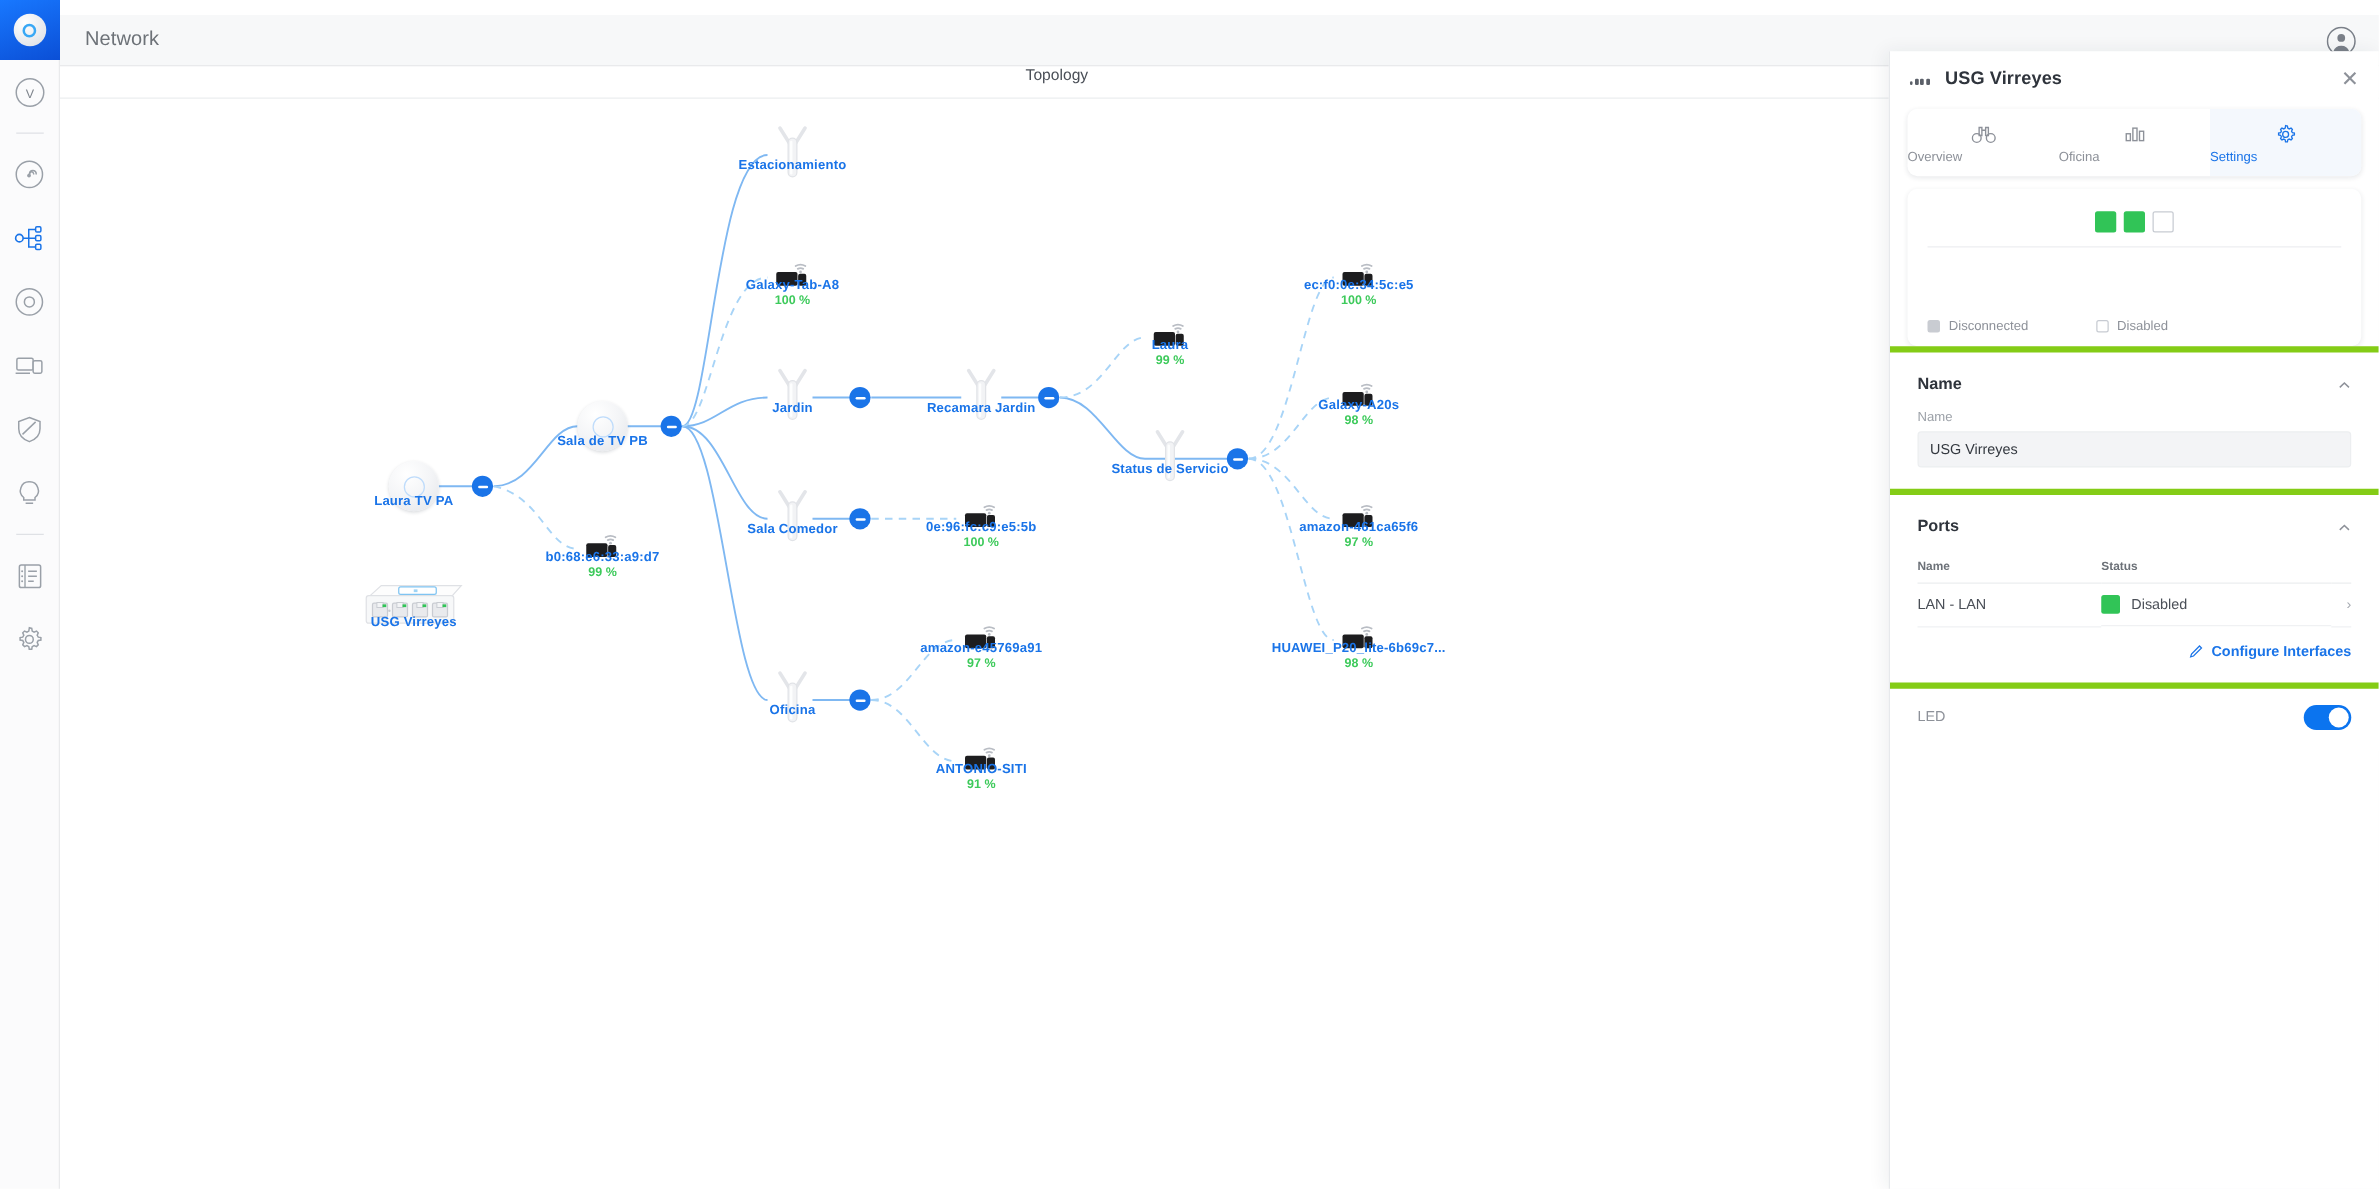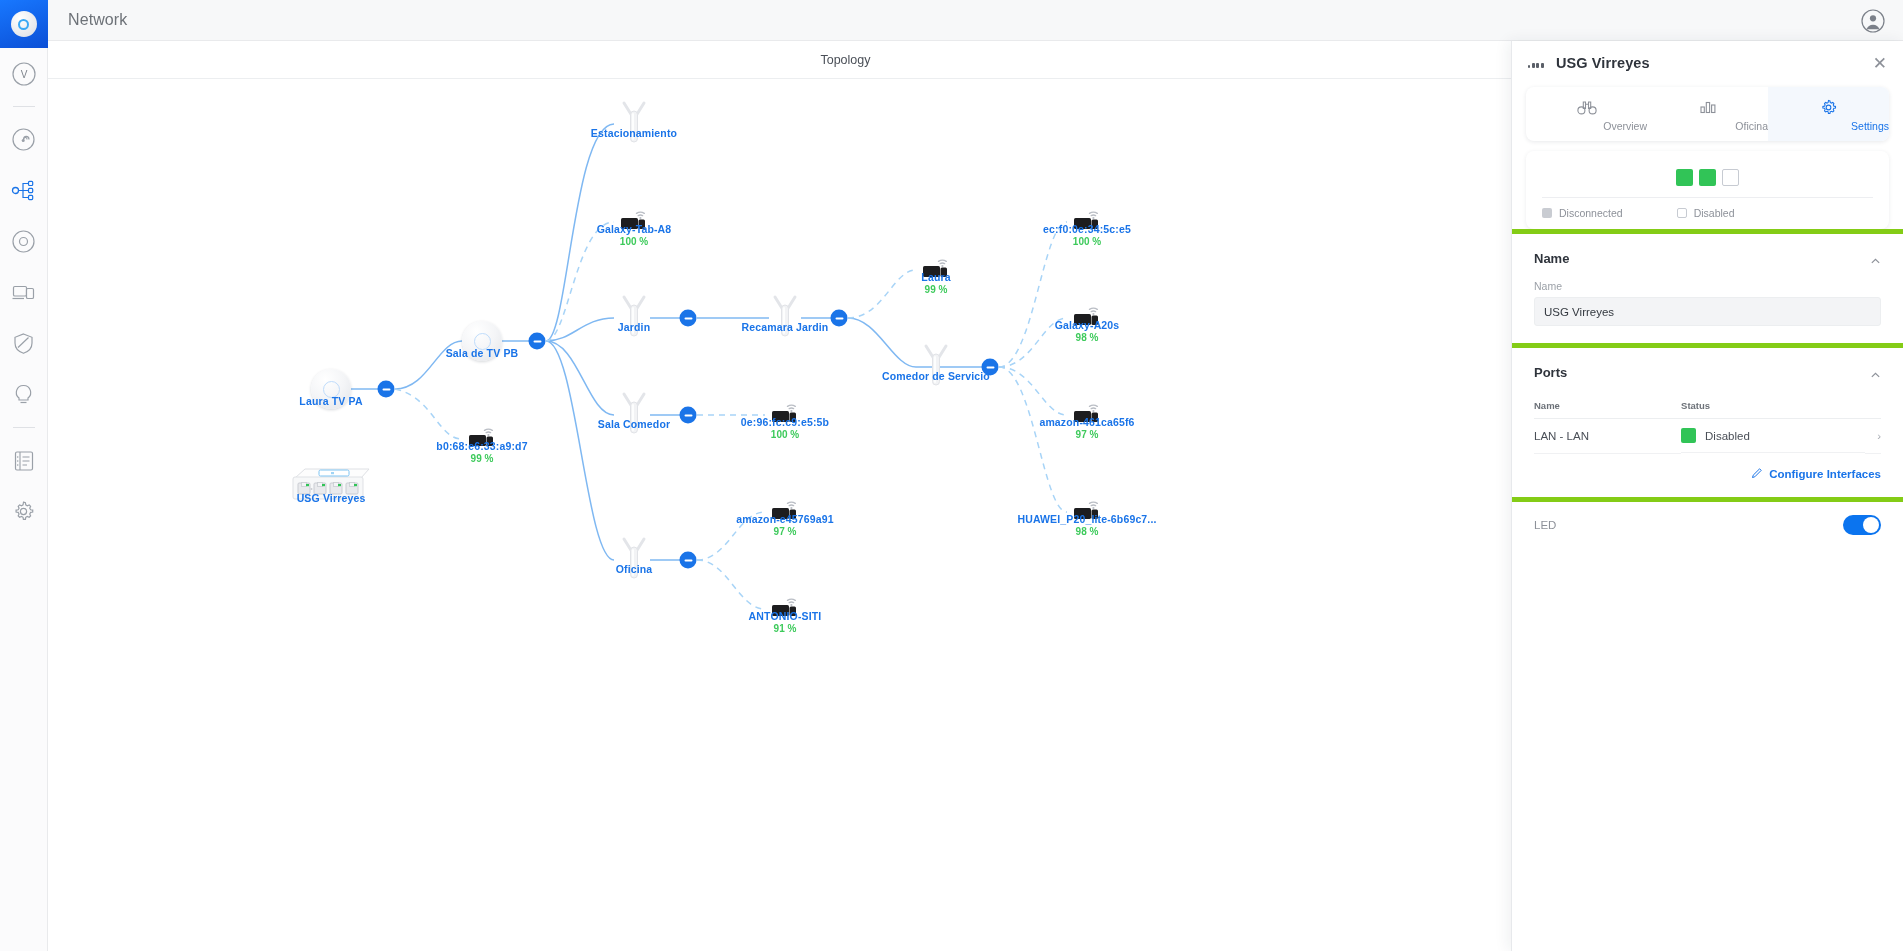--- a/index.html
+++ b/index.html
@@ -37,21 +37,21 @@
     color: #8d9199; cursor: pointer; position: relative;
   }
   .rail-btn.active { color: #1a74e8; }
   .rail-btn.active::before {
     content:''; position:absolute; left:0; top:12px; bottom:12px; width:0px;
   }
   .rail-sep { width: 22px; height: 1px; background: #dfe1e5; margin: 7px 0; }
 
   
   #topbar {
-    position: absolute; left: 48px; top: 0; right: 0; height: 41px;
+    position: absolute; left: 48px; top: 12px; right: 0; height: 41px;
     background: #f7f8f9; border-bottom: 1px solid #e9eaec;
     display: flex; align-items: center; z-index: 35;
   }
   #topbar .app-title {
     font-size: 16px; color: #6d7278; margin-left: 20px; letter-spacing: .1px;
   }
   #avatar { position:absolute; right: 18px; top: 9px; width:24px; height:24px; color:#7b8089; cursor:pointer;}
 
   
   #topo-head {
@@ -123,38 +123,38 @@
   #panel-head .dev-ico b { display:block; width:3px; height:5px; background:#5b6069; border-radius:1px;}
   #panel-head .dev-ico b:first-child { width:2px; height:3px;}
   #panel-head .title { font-size:14.5px; font-weight:bold; color:#2f343c; letter-spacing:.1px;}
   #panel-head .close { margin-left:auto; color:#8d9199; cursor:pointer; font-size:17px; line-height:1;}
   #tabs {
     display:flex; margin: 2px 14px 0; background:#fff; border-radius:8px;
     box-shadow: 0 1px 4px rgba(30,40,60,.10);
     overflow:hidden;
   }
   .tab {
-    flex:1; padding: 10px 0 9px; text-align:right; cursor:pointer;
+    flex:1; padding: 10px 0 9px; text-align:left; cursor:pointer;
     color:#8d9199; font-size:10.5px;
   }
   .tab.active { background:#f4f8fd; color:#1a74e8; }
   .tab .ti { height:20px; display:flex; align-items:center; justify-content:center; margin-bottom:3px;}
   .tab .tl { display:block; }
 
   #ports-vis {
     margin: 10px 14px 0; background:#fff; border-radius:8px;
     box-shadow: 0 1px 4px rgba(30,40,60,.09);
     padding: 12px 16px 10px;
   }
   .port-squares { display:flex; justify-content:center; gap:6px; padding: 6px 0 11px;}
   .psq { width:17px; height:17px; border-radius:2px; }
   .psq.on { background:#31c457; }
   .psq.off { background:#fff; border:1px solid #c7cbd2; }
   .legend { display:flex; gap:54px; padding-top:9px; border-top:1px solid #edeef1; }
-  .legend .li { display:flex; align-items:center; gap:7px; font-size:10.5px; color:#8d9199;}
+  .legend .li { display:flex; align-items:center; gap:7px; font-size:10.5px; color:#8d9199;margin-top:48px;}
   .legend .sw { width:10px; height:10px; border-radius:2px;}
   .legend .sw.gray { background:#c9ccd2; }
   .legend .sw.empty { background:#fff; border:1px solid #c7cbd2;}
 
   .section { border-top: 1px solid #eff0f2; background:#fff; padding: 0 22px; }
   .section.gaptop { border-top: 5px solid #84cc16; }
   .sec-head {
     display:flex; align-items:center; justify-content:space-between;
     padding: 17px 0 6px; cursor:pointer;
   }
@@ -408,21 +408,21 @@
           <path d="M19.2 10.6 a4.6 4.6 0 0 1 4.4 0" stroke="#b9bdc4" stroke-width="1.4" fill="none" stroke-linecap="round"></path>
           <circle cx="21.4" cy="13" r="1.1" fill="#b9bdc4"></circle>
           <rect x="2" y="13" width="17" height="11" rx="1.6" fill="#1d1d1f"></rect>
           <rect x="19.5" y="14.5" width="6.5" height="9.5" rx="1.5" fill="#1d1d1f"></rect>
         </svg><span class="lbl" style="top:18px">Laura</span><span class="pct" style="top:31px">99 %</span></div>
       <div class="node" style="left: 888px; top: 288px;"><svg class="mesh" viewBox="0 0 30 46">
           <path d="M15 20 L5 4" stroke="#e3e5e9" stroke-width="3" stroke-linecap="round" fill="none"></path>
           <path d="M15 20 L25 4" stroke="#e3e5e9" stroke-width="3" stroke-linecap="round" fill="none"></path>
           <rect x="11.5" y="12" width="7" height="31" rx="3.5" fill="#f2f3f5" stroke="#e1e3e7" stroke-width="1"></rect>
           <rect x="13" y="14" width="2" height="27" rx="1" fill="#ffffff" opacity=".85"></rect>
-        </svg><span class="lbl" style="top:28px">Comedor de Servicio</span></div>
+        </svg><span class="lbl" style="top:28px">Status de Servicio</span></div>
       <div class="node" style="left: 434px; top: 360px;"><svg class="client" viewBox="0 0 30 30">
           <path d="M17.5 8.3 a7.5 7.5 0 0 1 7.8 0" stroke="#b9bdc4" stroke-width="1.4" fill="none" stroke-linecap="round"></path>
           <path d="M19.2 10.6 a4.6 4.6 0 0 1 4.4 0" stroke="#b9bdc4" stroke-width="1.4" fill="none" stroke-linecap="round"></path>
           <circle cx="21.4" cy="13" r="1.1" fill="#b9bdc4"></circle>
           <rect x="2" y="13" width="17" height="11" rx="1.6" fill="#1d1d1f"></rect>
           <rect x="19.5" y="14.5" width="6.5" height="9.5" rx="1.5" fill="#1d1d1f"></rect>
         </svg><span class="lbl" style="top:18px">b0:68:e6:33:a9:d7</span><span class="pct" style="top:31px">99 %</span></div>
       <div class="node" style="left: 586px; top: 336px;"><svg class="mesh" viewBox="0 0 30 46">
           <path d="M15 20 L5 4" stroke="#e3e5e9" stroke-width="3" stroke-linecap="round" fill="none"></path>
           <path d="M15 20 L25 4" stroke="#e3e5e9" stroke-width="3" stroke-linecap="round" fill="none"></path>

